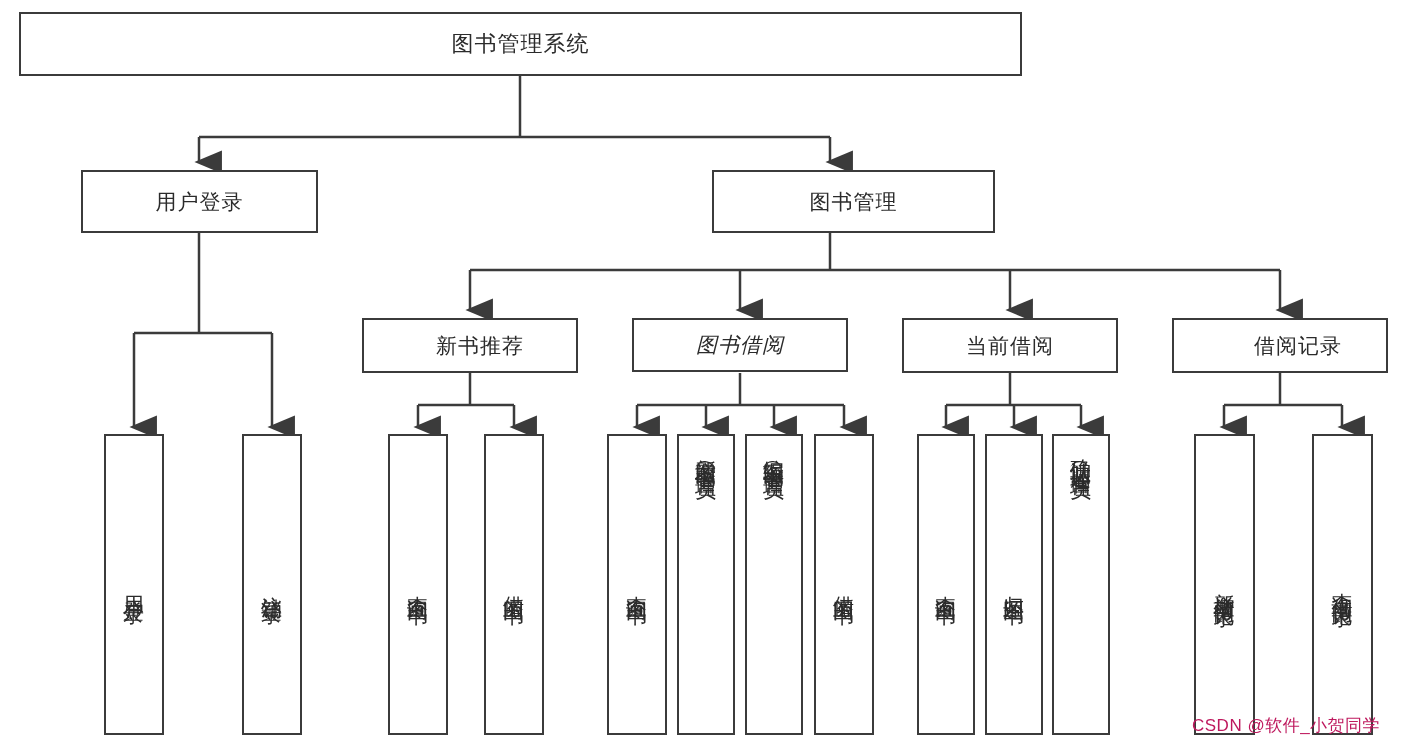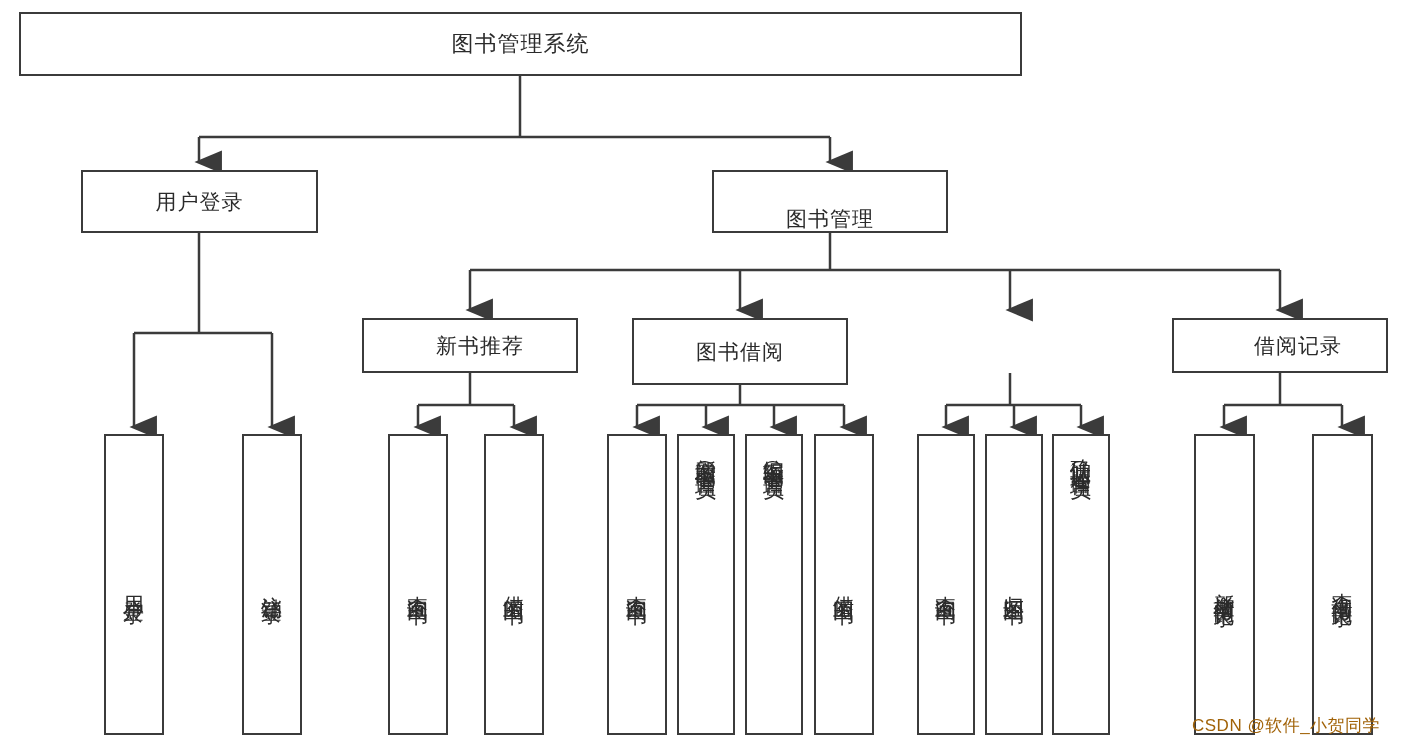--- a/index.html
+++ b/index.html
@@ -52,21 +52,21 @@
     letter-spacing: 3px;
   }
   .node.root {
     font-size: 22px;
   }
   .watermark {
     position: absolute;
     left: 1192px;
     top: 714px;
     font-size: 17px;
-    color: #a16207;
+    color: #be185d;
     white-space: nowrap;
     letter-spacing: 0.5px;
   }
 </style>
 </head>
 <body>
 
 <div id="canvas">
 
   <svg class="wires" viewBox="0 0 1405 747">
@@ -120,29 +120,32 @@
     </g>
   </svg>
 
   <div class="node horiz root" style="left:19px; top:12px; width:1003px; height:64px;">
     <span>图书管理系统</span>
   </div>
 
   <div class="node horiz" style="left:81px; top:170px; width:237px; height:63px;">
     <span>用户登录</span>
   </div>
-  <div class="node horiz" style="left:712px; top:170px; width:236px; height:63px;align-items:flex-end;">
+  <div class="node horiz" style="left:712px; top:170px; width:283px; height:63px;">
     <span>图书管理</span>
   </div>
 
   <div class="node horiz" style="left:362px; top:318px; width:216px; height:55px;padding-left:20px;">
     <span>新书推荐</span>
   </div>
-  <div class="node horiz" style="left:632px; top:318px; width:216px; height:67px;">
+  <div class="node horiz" style="left:632px; top:318px; width:216px; height:54px;font-style:italic;">
     <span>图书借阅</span>
+  </div>
+  <div class="node horiz" style="left:902px; top:318px; width:216px; height:55px;">
+    <span>当前借阅</span>
   </div>
   <div class="node horiz" style="left:1172px; top:318px; width:216px; height:55px;padding-left:36px;">
     <span>借阅记录</span>
   </div>
 
   <div class="node vert" style="left:104px; top:434px; width:60px; height:301px;">
     <span class="vtext">用户登录</span>
   </div>
   <div class="node vert" style="left:242px; top:434px; width:60px; height:301px;">
     <span class="vtext">注销登录</span>

